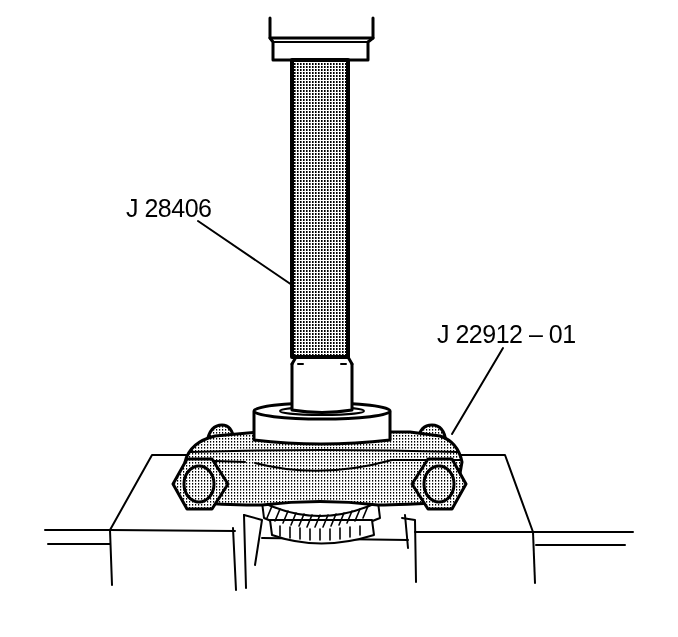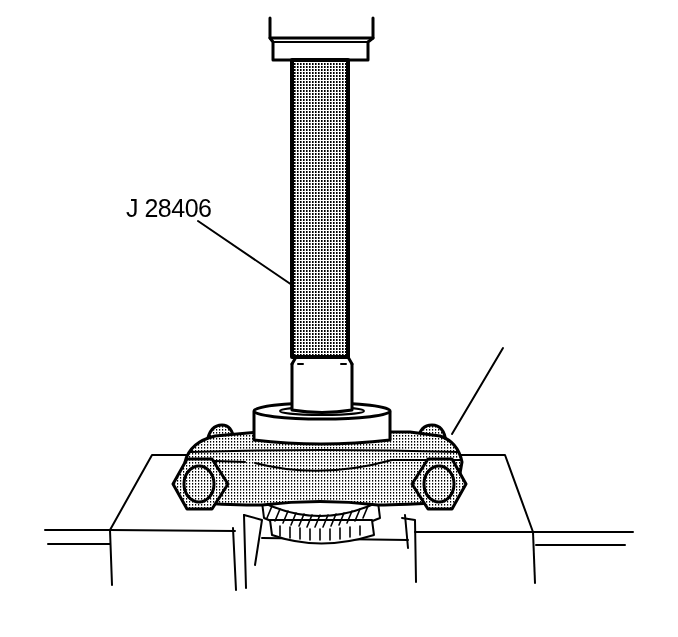--- a/index.html
+++ b/index.html
@@ -127,13 +127,14 @@
     </g>
 
     <g stroke-width="2">
       <path d="M198 221 L292 285"></path>
       <path d="M503 348 L452 434"></path>
     </g>
   </g>
 </svg>
 
 <div class="label" id="lbl-press">J 28406</div>
+<div class="label" id="lbl-holder">J 22912 – 01</div>
 </div>
 
 </body></html>

